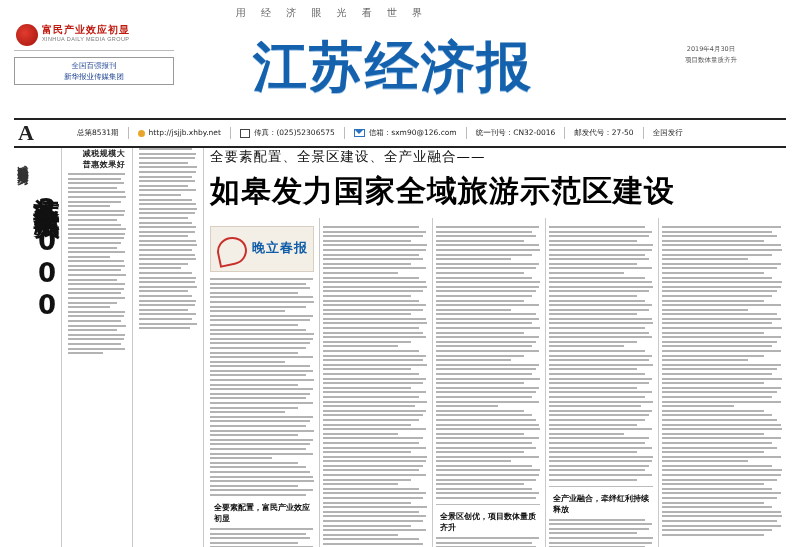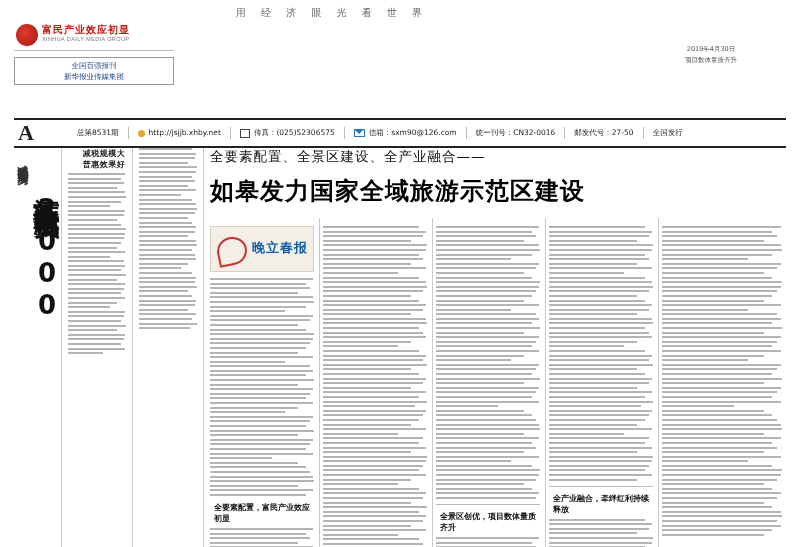--- a/index.html
+++ b/index.html
@@ -99,21 +99,21 @@
   .lines i.s1{width:92%}.lines i.s2{width:99%}.lines i.s3{width:85%}.lines i.s4{width:96%}
   .lines i.s5{width:72%}.lines i.s6{width:100%}.lines i.s7{width:60%}.lines i.s8{width:88%}
 
   
   .main{position:absolute;left:196px;top:0;width:576px;}
   .eyebrow{
     font-size:13.5px;font-weight:normal;color:#111;letter-spacing:1px;
     font-family:"DejaVu Sans",sans-serif;
   }
   .headline{
-    margin-top:8px;font-size:24px;line-height:34px;font-weight:bold;color:#000;
+    margin-top:8px;font-size:30px;line-height:34px;font-weight:bold;color:#000;
     letter-spacing:1px;font-family:"DejaVu Sans",sans-serif;
   }
   .mainbody{position:absolute;left:0;top:78px;width:576px;height:245px;}
   .mcol{position:absolute;top:0;width:104px;}
   .logobox{
     position:relative;height:44px;border:1px solid #d8cfc2;background:#f4efe6;overflow:hidden;
   }
   .logobox .swirl{
     position:absolute;left:6px;top:10px;width:26px;height:24px;border:2px solid #c9302c;
     border-radius:50% 50% 50% 0;transform:rotate(-12deg);
@@ -144,20 +144,21 @@
         <span class="gl-en">XINHUA DAILY MEDIA GROUP</span>
       </div>
       <div class="mh-rows">
       </div>
       <div class="mh-badge">
         <div>全国百强报刊</div>
         <div>新华报业传媒集团</div>
       </div>
     </div>
 
+    <div class="mh-title">江苏经济报</div>
 
     <div class="mh-right">
       <div class="dt">2019年4月30日</div>
       <div class="lun">项目数体量质齐升</div>
     </div>
   </div>
 
   <div class="infobar">
     <div class="bigA">A</div>
     <div class="ib-items">

